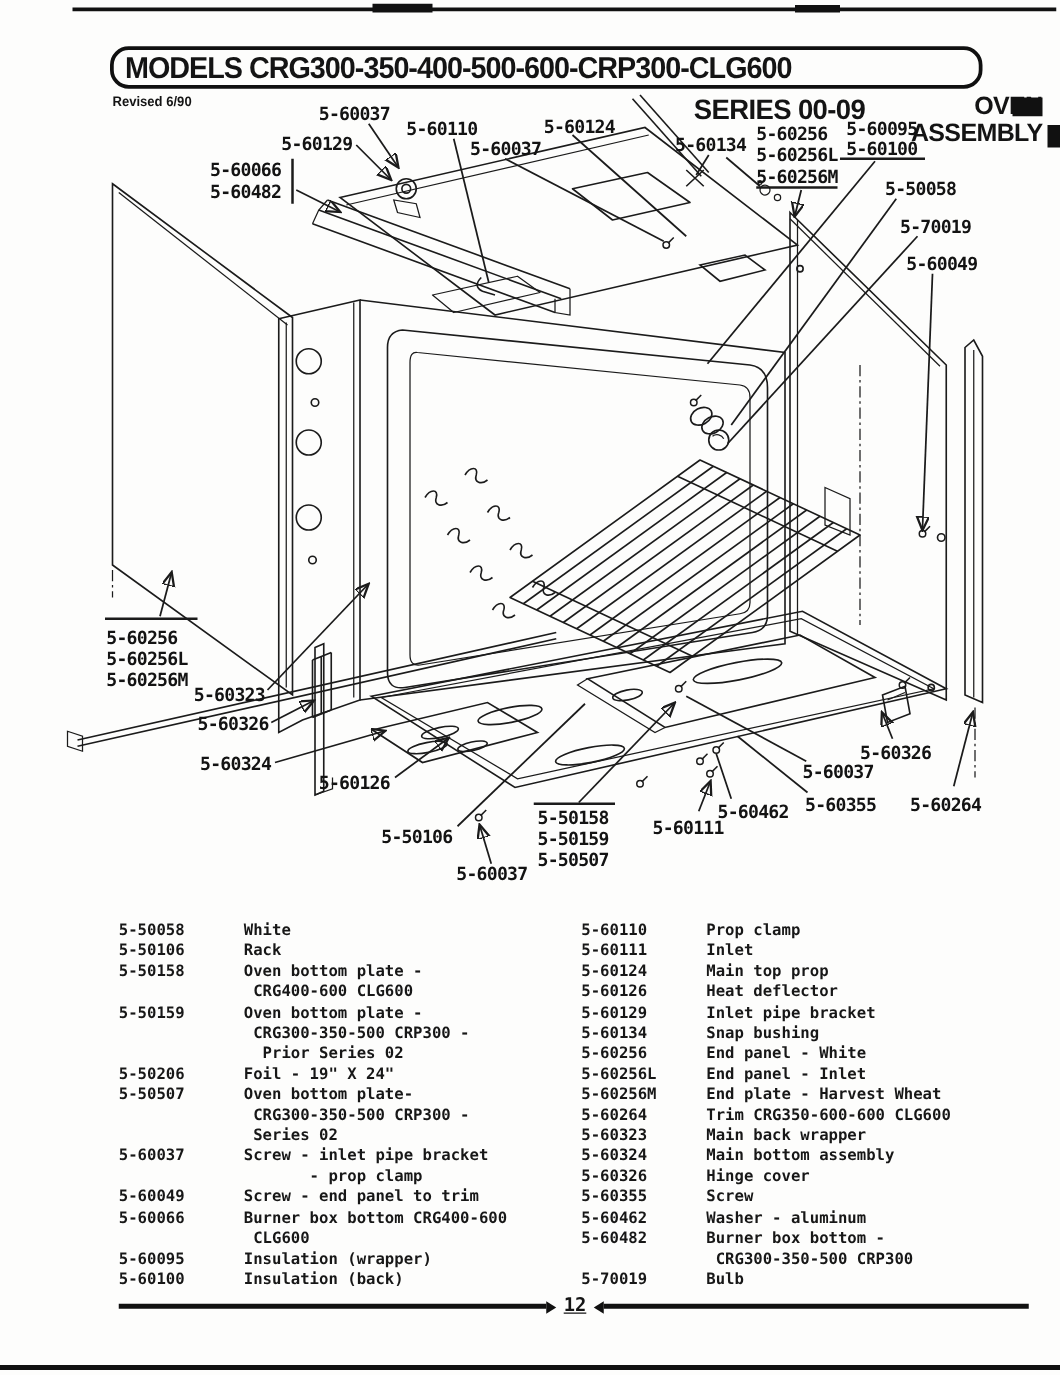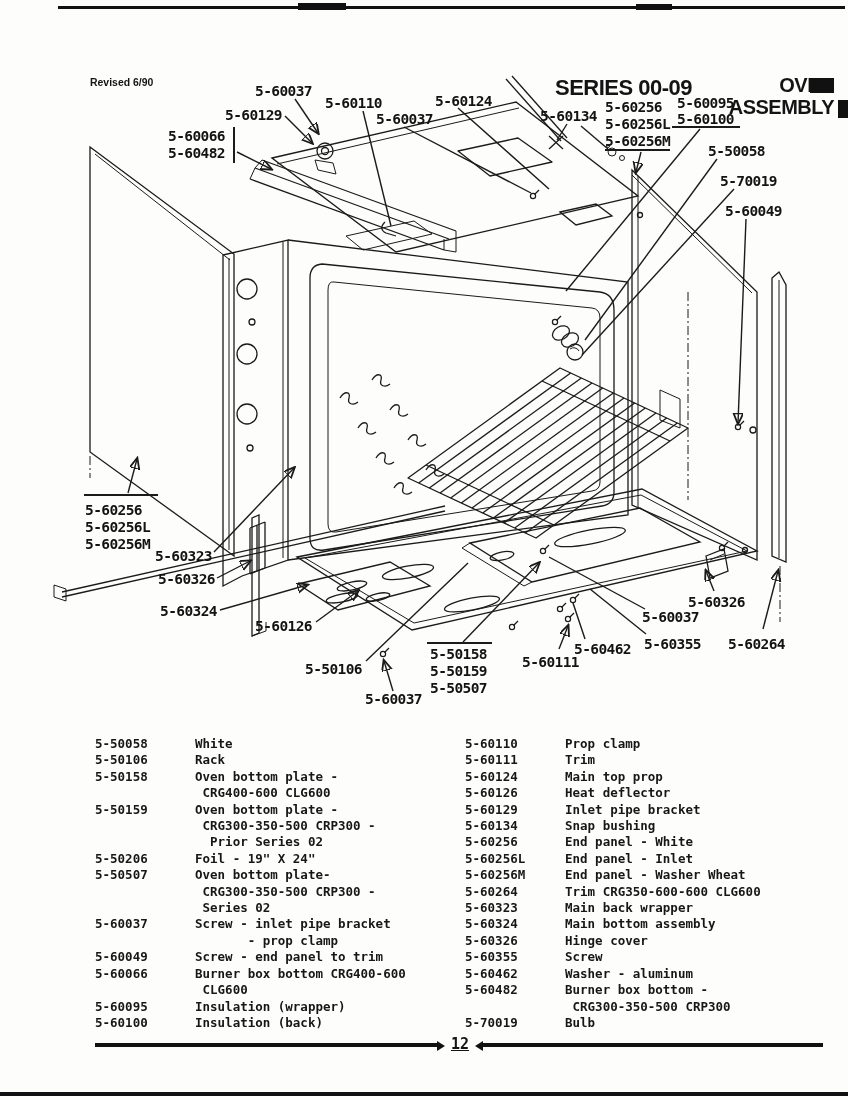--- a/index.html
+++ b/index.html
@@ -44,20 +44,23 @@
 </style>
 </head>
 <body>
 
 <div id="page">
 
   <div class="abs" id="top-rule"></div>
   <div class="abs rule-blob" style="left:298px;top:3px;width:48px;height:7px;"></div>
   <div class="abs rule-blob" style="left:636px;top:4px;width:36px;height:6px;"></div>
 
+  <div class="abs" id="models-box">
+    <span id="models-title">MODELS CRG300-350-400-500-600-CRP300-CLG600</span>
+  </div>
   <div class="abs" id="revised">Revised 6/90</div>
   <div class="abs" id="series">SERIES 00-09</div>
   <div class="abs" id="oven-assembly">
     <div>OVEN</div>
     <div>ASSEMBLY</div>
   </div>
   <div class="ink-blob" style="left:810px;top:78px;width:24px;height:15px;"></div>
   <div class="ink-blob" style="left:838px;top:100px;width:10px;height:18px;"></div>
 
   <div class="abs" id="art-wrap">
@@ -381,21 +384,21 @@
           <span class="pdesc">Insulation (back)</span>
         </div>
       </div>
     <div id="plist-right">
         <div class="prow">
           <span class="pnum">5-60110</span>
           <span class="pdesc">Prop clamp</span>
         </div>
         <div class="prow">
           <span class="pnum">5-60111</span>
-          <span class="pdesc">Trim</span>
+          <span class="pdesc">Inlet</span>
         </div>
         <div class="prow">
           <span class="pnum">5-60124</span>
           <span class="pdesc">Main top prop</span>
         </div>
         <div class="prow">
           <span class="pnum">5-60126</span>
           <span class="pdesc">Heat deflector</span>
         </div>
         <div class="prow">
@@ -409,21 +412,21 @@
         <div class="prow">
           <span class="pnum">5-60256</span>
           <span class="pdesc">End panel - White</span>
         </div>
         <div class="prow">
           <span class="pnum">5-60256L</span>
           <span class="pdesc">End panel - Inlet</span>
         </div>
         <div class="prow">
           <span class="pnum">5-60256M</span>
-          <span class="pdesc">End panel - Washer Wheat</span>
+          <span class="pdesc">End plate - Harvest Wheat</span>
         </div>
         <div class="prow">
           <span class="pnum">5-60264</span>
           <span class="pdesc">Trim CRG350-600-600 CLG600</span>
         </div>
         <div class="prow">
           <span class="pnum">5-60323</span>
           <span class="pdesc">Main back wrapper</span>
         </div>
         <div class="prow">

